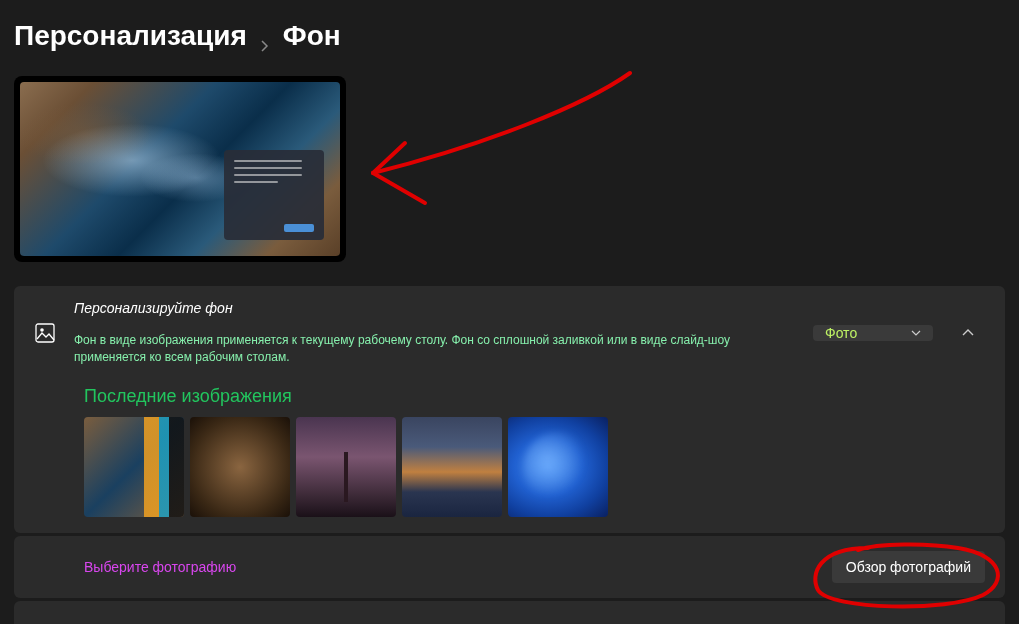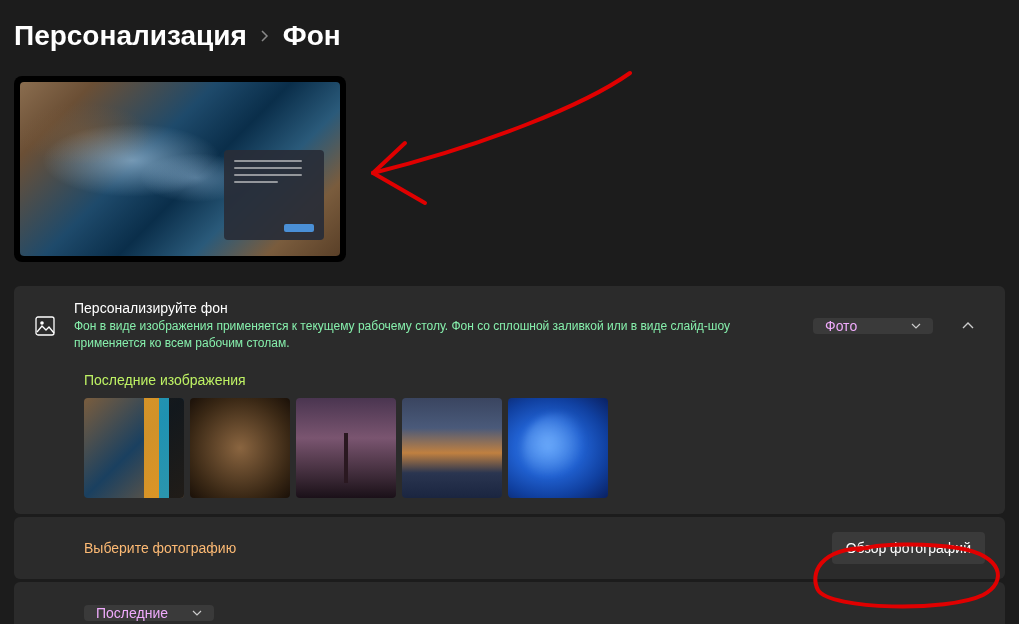--- a/index.html
+++ b/index.html
@@ -8,21 +8,21 @@
       color: #ffffff;
       font-family: 'Segoe UI', Tahoma, sans-serif;
       font-size: 14px;
       width: 1019px;
       height: 624px;
       overflow: hidden;
       position: relative;
     }
     .breadcrumb {
       display: flex;
-      align-items: center;
+      align-items: flex-end;
       gap: 12px;
       padding: 20px 14px 24px;
     }
     .breadcrumb-item {
       font-size: 28px;
       font-weight: 600;
       color: #ffffff;
     }
     .breadcrumb-item.parent { cursor: pointer; }
     .breadcrumb-sep { font-size: 20px; color: #888; }
@@ -92,47 +92,47 @@
     }
     .card-icon {
       width: 22px;
       height: 22px;
       flex-shrink: 0;
       display: flex;
       align-items: center;
       justify-content: center;
     }
     .card-text { flex: 1; }
-    .card-title { font-size: 14px; color: #fff; margin-bottom: 2px; }
+    .card-title { font-size: 14px; color: #fff; margin-bottom: 16px; font-style: italic; }
     .card-desc { font-size: 12px; color: #86efac; line-height: 1.4; max-width: 720px; }
     .dropdown {
       background: #3a3a3a;
       border: none;
-      color: #f0abfc;
+      color: #bef264;
       padding: 0 12px;
       border-radius: 4px;
       display: flex;
       align-items: center;
       gap: 24px;
       cursor: pointer;
       font-size: 14px;
       min-width: 120px;
       justify-content: space-between;
     }
     .chevron-btn {
       width: 34px;
       height: 34px;
       display: flex;
       align-items: center;
       justify-content: center;
       cursor: pointer;
       border-radius: 4px;
     }
     .recent-section { padding: 6px 20px 16px 70px; }
-    .recent-title { font-size: 14px; color: #bef264; margin-bottom: 10px; }
+    .recent-title { font-size: 18px; color: #22c55e; margin-bottom: 10px; }
     .recent-thumbs { display: flex; gap: 6px; }
     .recent-thumb {
       width: 100px;
       height: 100px;
       border-radius: 4px;
       cursor: pointer;
       position: relative;
       overflow: hidden;
     }
     .recent-thumb.t1 { background: linear-gradient(135deg,#7a5d3e,#1a4060,#7a5d3e); }
@@ -143,21 +143,21 @@
     .recent-thumb.t4 { background: linear-gradient(180deg,#3a4560 0%,#4a5a7a 30%,#c08040 55%,#2a3550 75%,#1a2540 100%); }
     .recent-thumb.t5 { background: radial-gradient(ellipse at 40% 50%,#4a8ff0 0%,#2060d0 40%,#1040a0 70%,#0a2060 100%); }
     .recent-thumb.t5::after{content:"";position:absolute;inset:15%;border-radius:50%;background:radial-gradient(circle at 35% 40%,rgba(120,180,255,0.7),transparent 60%);filter:blur(3px);}
     .action-row {
       display: flex;
       align-items: center;
       padding: 14px 20px 14px 70px;
       justify-content: space-between;
       min-height: 62px;
     }
-    .action-label { font-size: 14px; color: #fdba74; }
+    .action-label { font-size: 14px; color: #d946ef; }
     .btn {
       background: #3a3a3a;
       border: none;
       color: #fff;
       padding: 8px 14px;
       border-radius: 4px;
       cursor: pointer;
       font-size: 14px;
     }
     .annotation-arrow {

